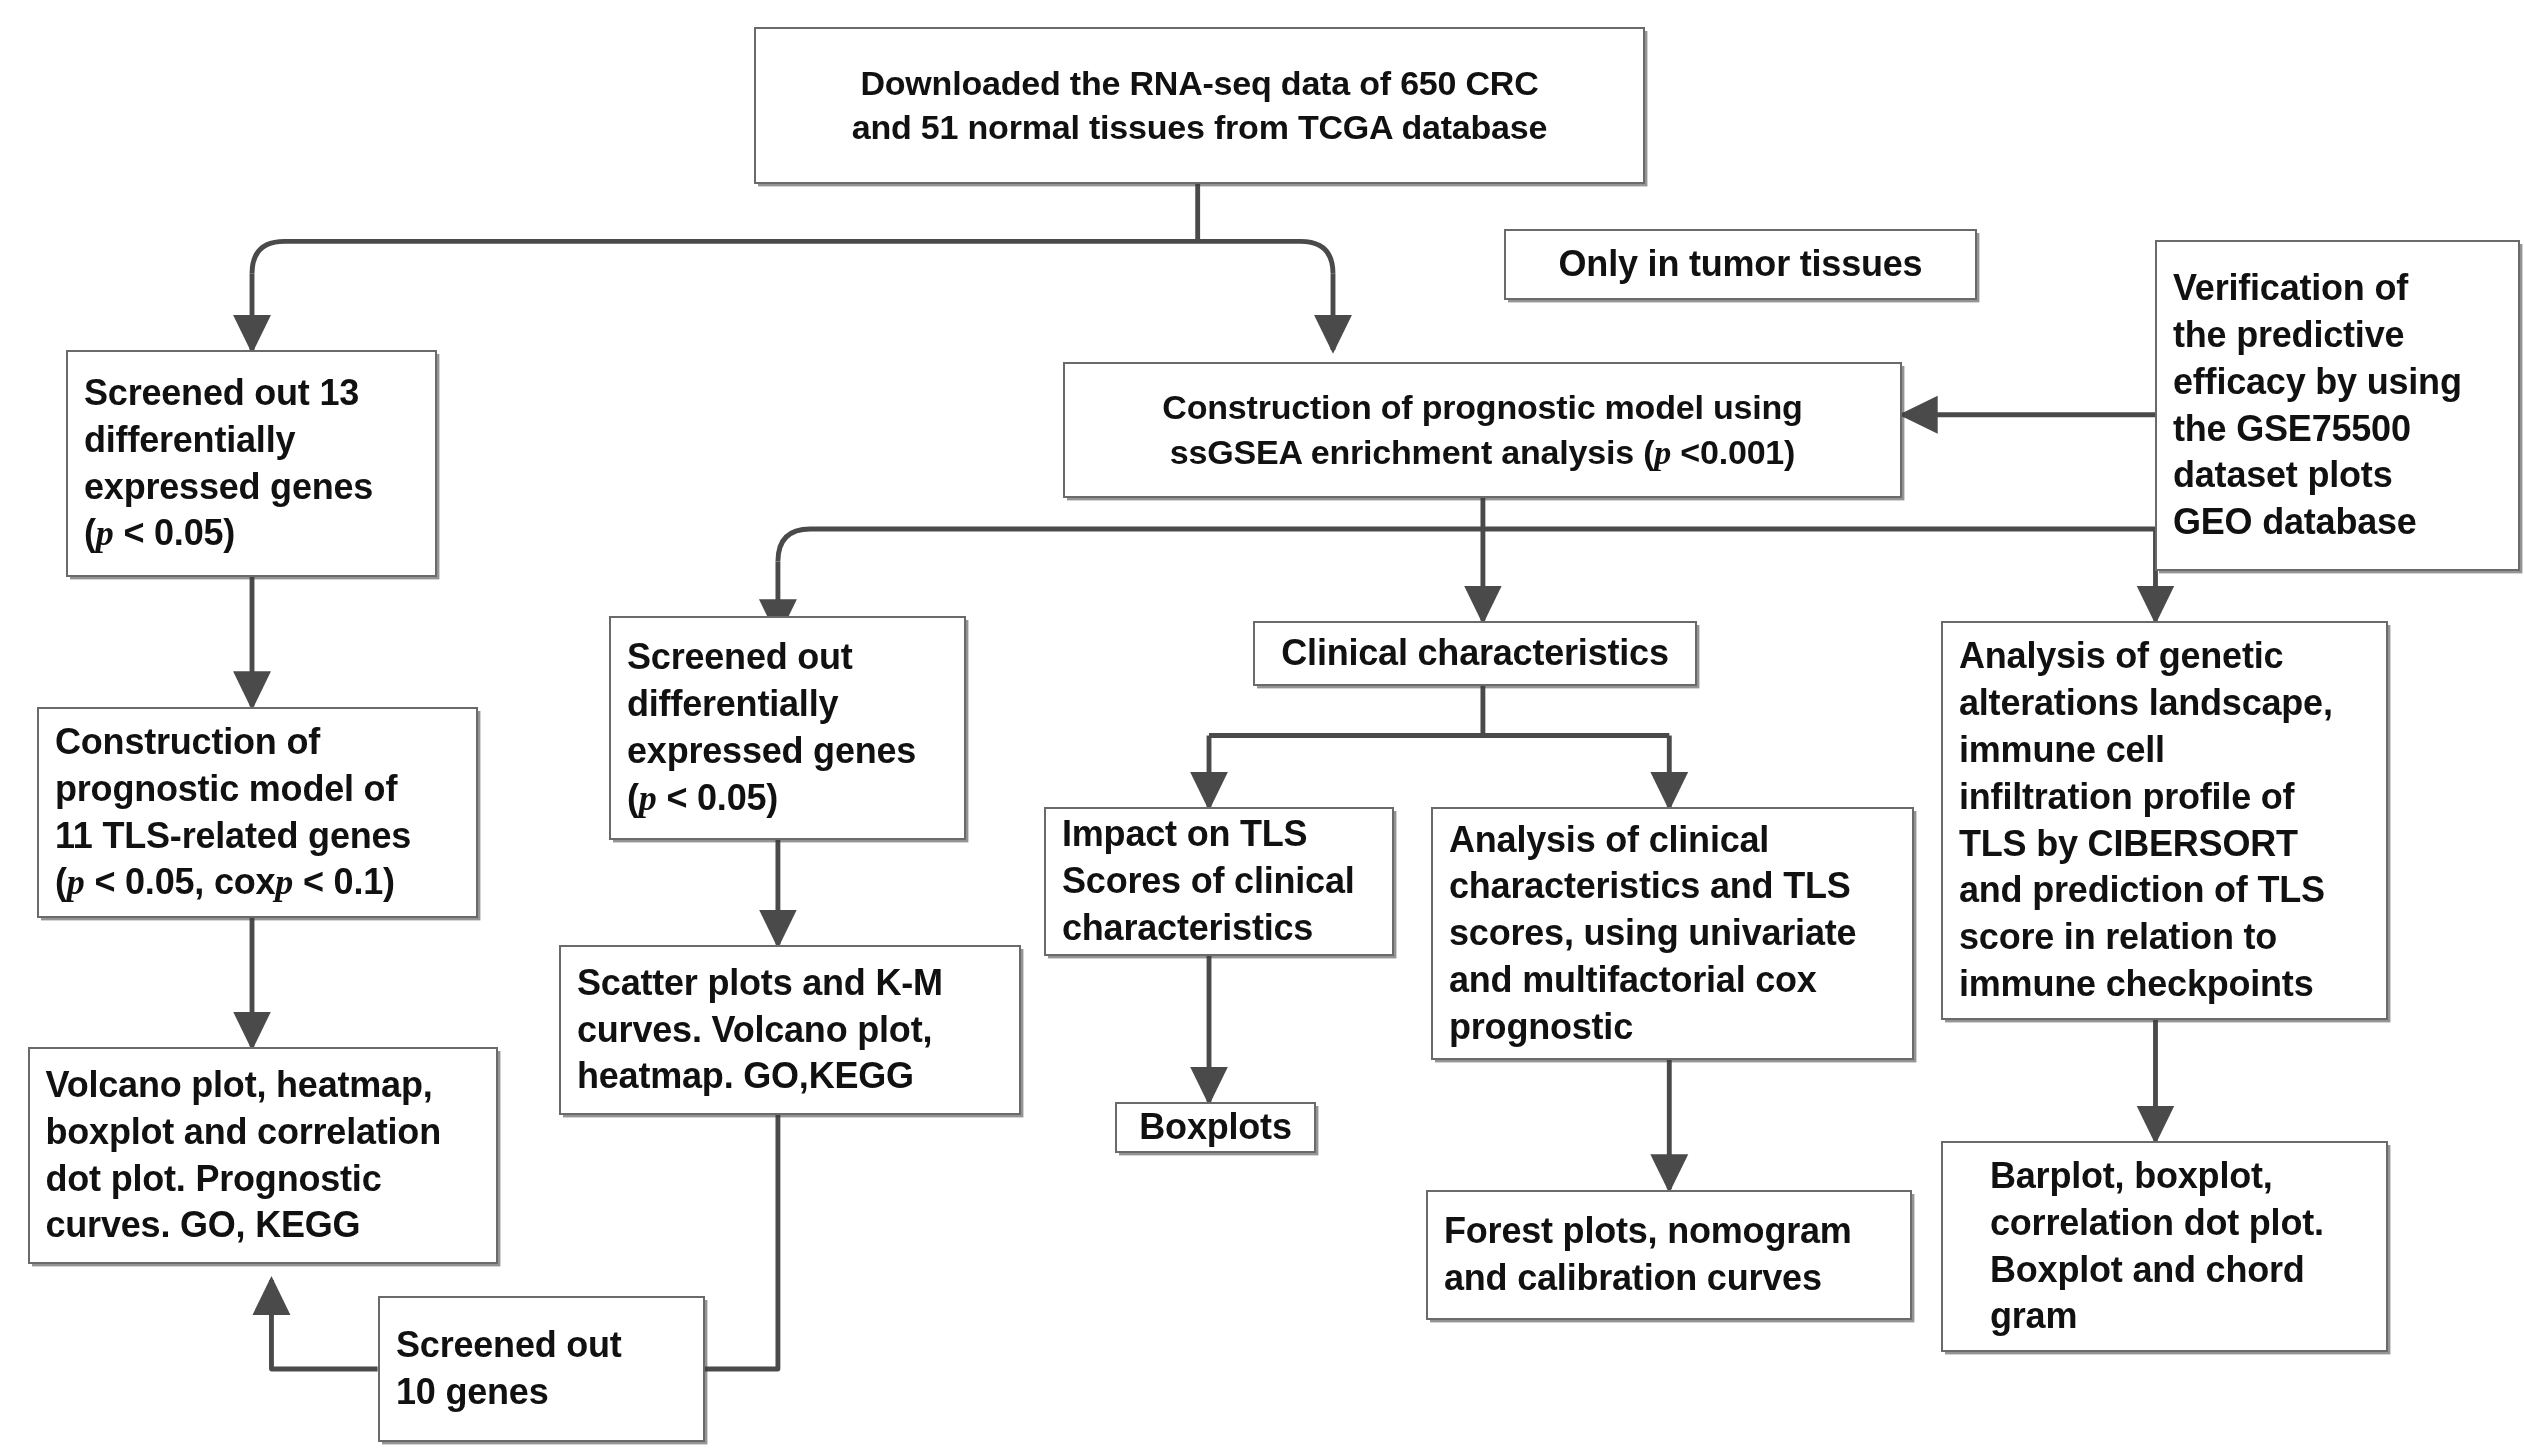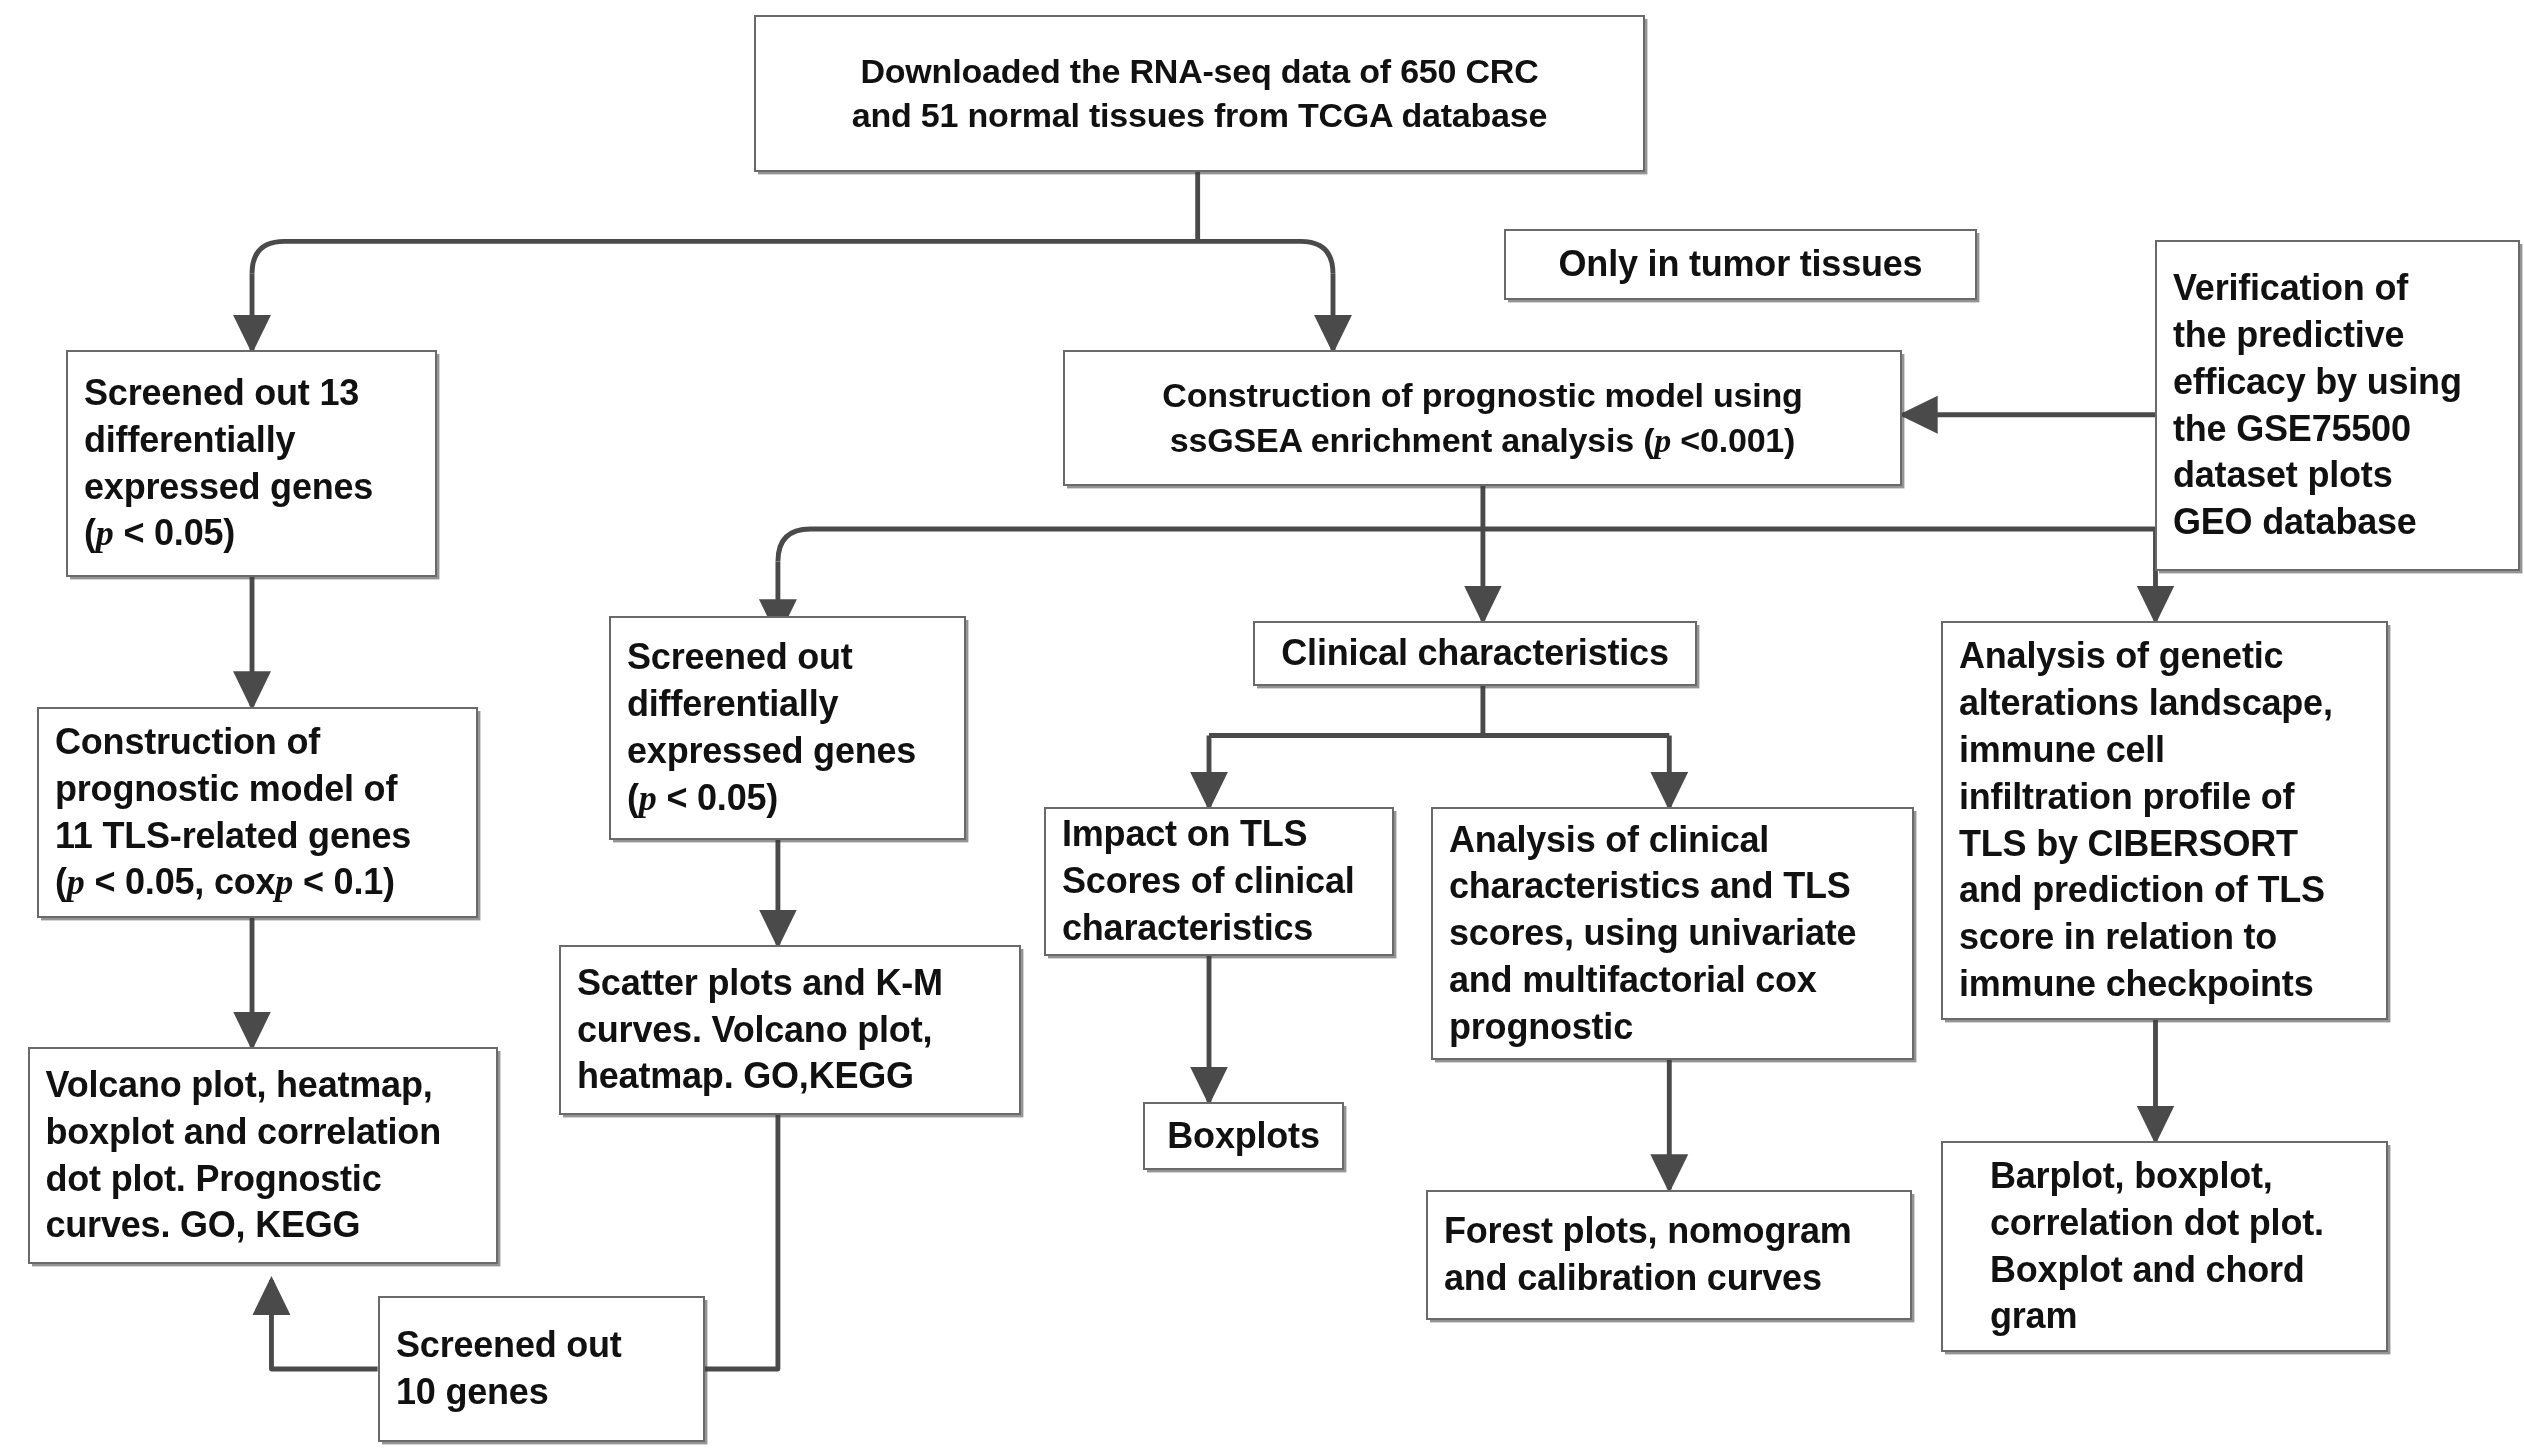--- a/index.html
+++ b/index.html
@@ -22,21 +22,21 @@
     padding:8px 16px;
     color:#111111;
     font-weight:bold;
     line-height:1.30;
     letter-spacing:-0.2px;
   }
   .node .txt{display:block;width:100%;white-space:pre-line;}
   .center{justify-content:center;text-align:center;}
   .left{justify-content:flex-start;text-align:left;}
   .f40{font-size:36px;}
-  .f42{font-size:34px;}
+  .f42{font-size:34px;margin-top:12px;}
   
   i{font-style:italic;font-family:"Liberation Serif",serif;font-weight:bold;}
 </style>
 </head>
 <body>
 
 <div id="stage">
 
   <svg id="wires" viewBox="0 0 3116 1790" preserveAspectRatio="none">
     <defs>
@@ -160,21 +160,21 @@
   </div>
 
   <div class="node left f40" style="left:1431px;top:807px;width:483px;height:253px;">
     <span class="txt">Analysis of clinical
 characteristics and TLS
 scores, using univariate
 and multifactorial cox
 prognostic</span>
   </div>
 
-  <div class="node center f40" style="left:1115px;top:1102px;width:201px;height:68px;margin-left:28px;">
+  <div class="node center f40" style="left:1115px;top:1102px;width:201px;height:51px;">
     <span class="txt">Boxplots</span>
   </div>
 
   <div class="node left f40" style="left:1426px;top:1190px;width:486px;height:130px;">
     <span class="txt">Forest plots, nomogram
 and calibration curves</span>
   </div>
 
   <div class="node left f40" style="left:1941px;top:1141px;width:447px;height:211px;padding-left:47px;">
     <span class="txt">Barplot, boxplot,

